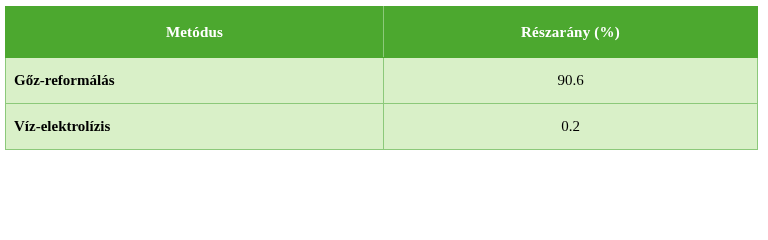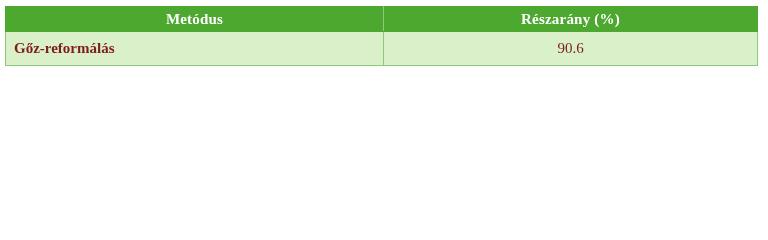--- a/index.html
+++ b/index.html
@@ -31,36 +31,36 @@
   table.data-table col.col-method { width: 378px; }
   table.data-table col.col-share  { width: 374px; }
 
   thead th {
     background: #4ca82f;
     color: #ffffff;
     font-weight: bold;
     font-size: 15px;
     line-height: 1;
     height: 24px;
-    padding: 0;
+    padding: 13px;
     text-align: center;
     vertical-align: middle;
     border: 1px solid #4ca82f;
     letter-spacing: 0.2px;
   }
   thead th.th-method { border-right: 1px solid #8cc97a; }
 
   tbody td {
     height: 25px;
-    padding: 4px;
+    padding: 10px;
     font-size: 15px;
     line-height: 1;
     vertical-align: middle;
     border: 1px solid #8cc97a;
-    color: #7f1d1d;
+    color: #000000;
   }
 
   tbody td.cell-method {
     text-align: left;
     font-weight: bold;
     padding-left: 8px;
     white-space: nowrap;
   }
 
   tbody td.cell-share {
@@ -84,15 +84,19 @@
       <tr>
         <th class="th-method">Metódus</th>
         <th class="th-share">Részarány (%)</th>
       </tr>
     </thead>
     <tbody>
       <tr class="row-odd">
         <td class="cell-method">Gőz-reformálás</td>
         <td class="cell-share">90.6</td>
       </tr>
+      <tr class="row-odd">
+        <td class="cell-method">Víz-elektrolízis</td>
+        <td class="cell-share">0.2</td>
+      </tr>
     </tbody>
   </table>
 </div>
 
 </body></html>

